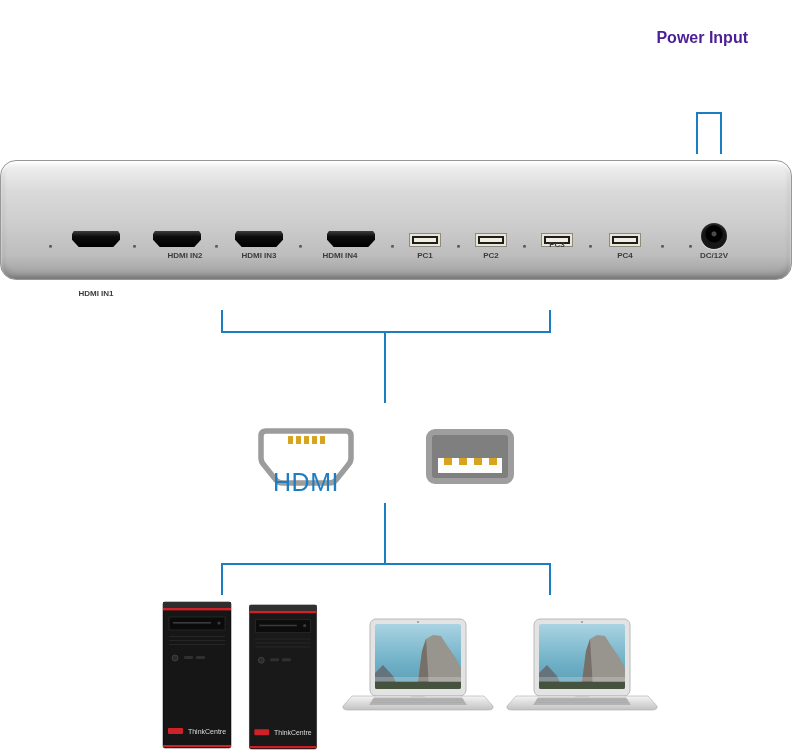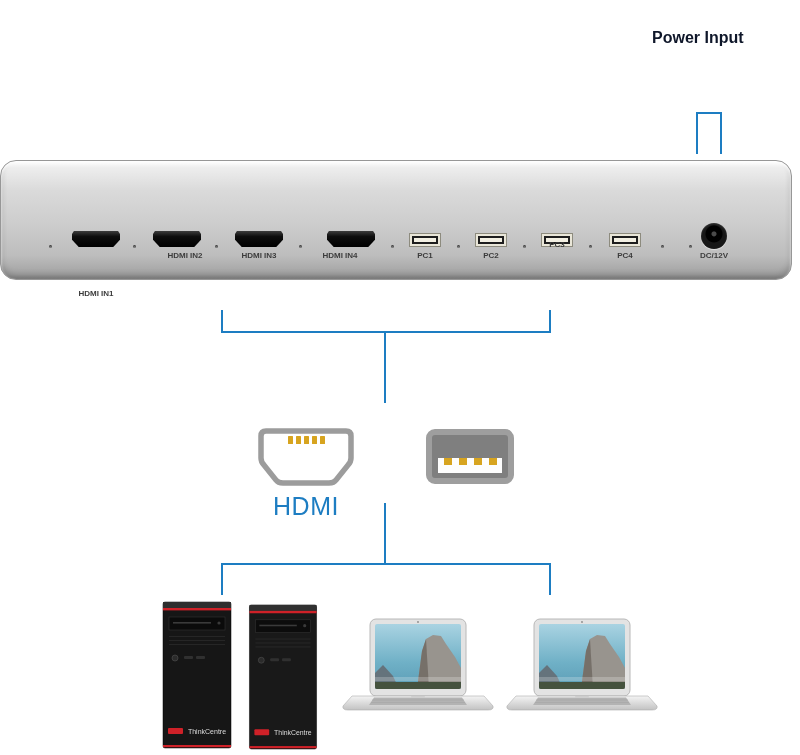--- a/index.html
+++ b/index.html
@@ -4,22 +4,22 @@
 <style>
   * { margin:0; padding:0; box-sizing:border-box; }
   html,body { background:#ffffff; }
   body { font-family:"Liberation Sans", sans-serif; }
   .stage { position:relative; width:800px; height:755px; background:#fff; overflow:hidden; }
 
   
   .bl { position:absolute; background:var(--accent,#1d7dc2); }
 
   
-  .power-label { position:absolute; left:652px; top:29px; width:120px; text-align:left;
-                 font-size:16px; font-weight:bold; color:#0f172a; }
+  .power-label { position:absolute; left:628px; top:29px; width:120px; text-align:right;
+                 font-size:16px; font-weight:bold; color:#4c1d95; }
 
   
   .panel { position:absolute; left:0; top:160px; width:792px; height:120px;
            border-radius:16px; border:1px solid #979797;
            background:linear-gradient(180deg,#fdfdfd 0%,#ededed 6%,#dadada 25%,#cccccc 55%,#bdbdbd 80%,#a3a3a3 96%,#8f8f8f 100%);
            box-shadow: inset 0 2px 3px rgba(255,255,255,.9), inset 0 -4px 6px rgba(0,0,0,.20); }
 
   .hdmi-port { position:absolute; width:48px; height:16px;
                background:linear-gradient(180deg,#3c3c3c,#0d0d0d 35%,#000);
                clip-path:polygon(4% 0,96% 0,100% 18%,100% 55%,86% 100%,14% 100%,0 55%,0 18%); }
@@ -123,21 +123,21 @@
     <svg width="92" height="59" viewBox="0 0 92 59">
       <rect x="5" y="5" width="82" height="49" rx="6" fill="#7f7f7f" stroke="#9e9e9e" stroke-width="6"></rect>
       <rect x="14" y="31" width="64" height="15" fill="#fdfdfd"></rect>
       <rect x="20" y="31" width="8" height="7" style="fill:var(--pin-gold,#d7a41f)"></rect>
       <rect x="35" y="31" width="8" height="7" style="fill:var(--pin-gold,#d7a41f)"></rect>
       <rect x="50" y="31" width="8" height="7" style="fill:var(--pin-gold,#d7a41f)"></rect>
       <rect x="65" y="31" width="8" height="7" style="fill:var(--pin-gold,#d7a41f)"></rect>
     </svg>
   </div>
 
-  <div class="legend-label" style="left:256px; top:492px; width:100px;">HDMI</div>
+  <div class="legend-label" style="left:256px; top:468px; width:100px;">HDMI</div>
 
   <div class="bl" style="left:384px; top:503px; width:2px; height:62px;"></div>
   <div class="bl" style="left:221px; top:563px; width:330px; height:2px;"></div>
   <div class="bl" style="left:221px; top:565px; width:2px; height:30px;"></div>
   <div class="bl" style="left:549px; top:565px; width:2px; height:30px;"></div>
 
   <div class="icon-box" style="left:162px; top:600px; width:70px; height:150px;">
     <svg width="70" height="150" viewBox="0 0 70 150">
       <rect x="1" y="2" width="68" height="146" rx="2" fill="#161616" stroke="#000" stroke-width="0.5"></rect>
       <rect x="1" y="2" width="68" height="6" fill="#2e2e2e"></rect>

